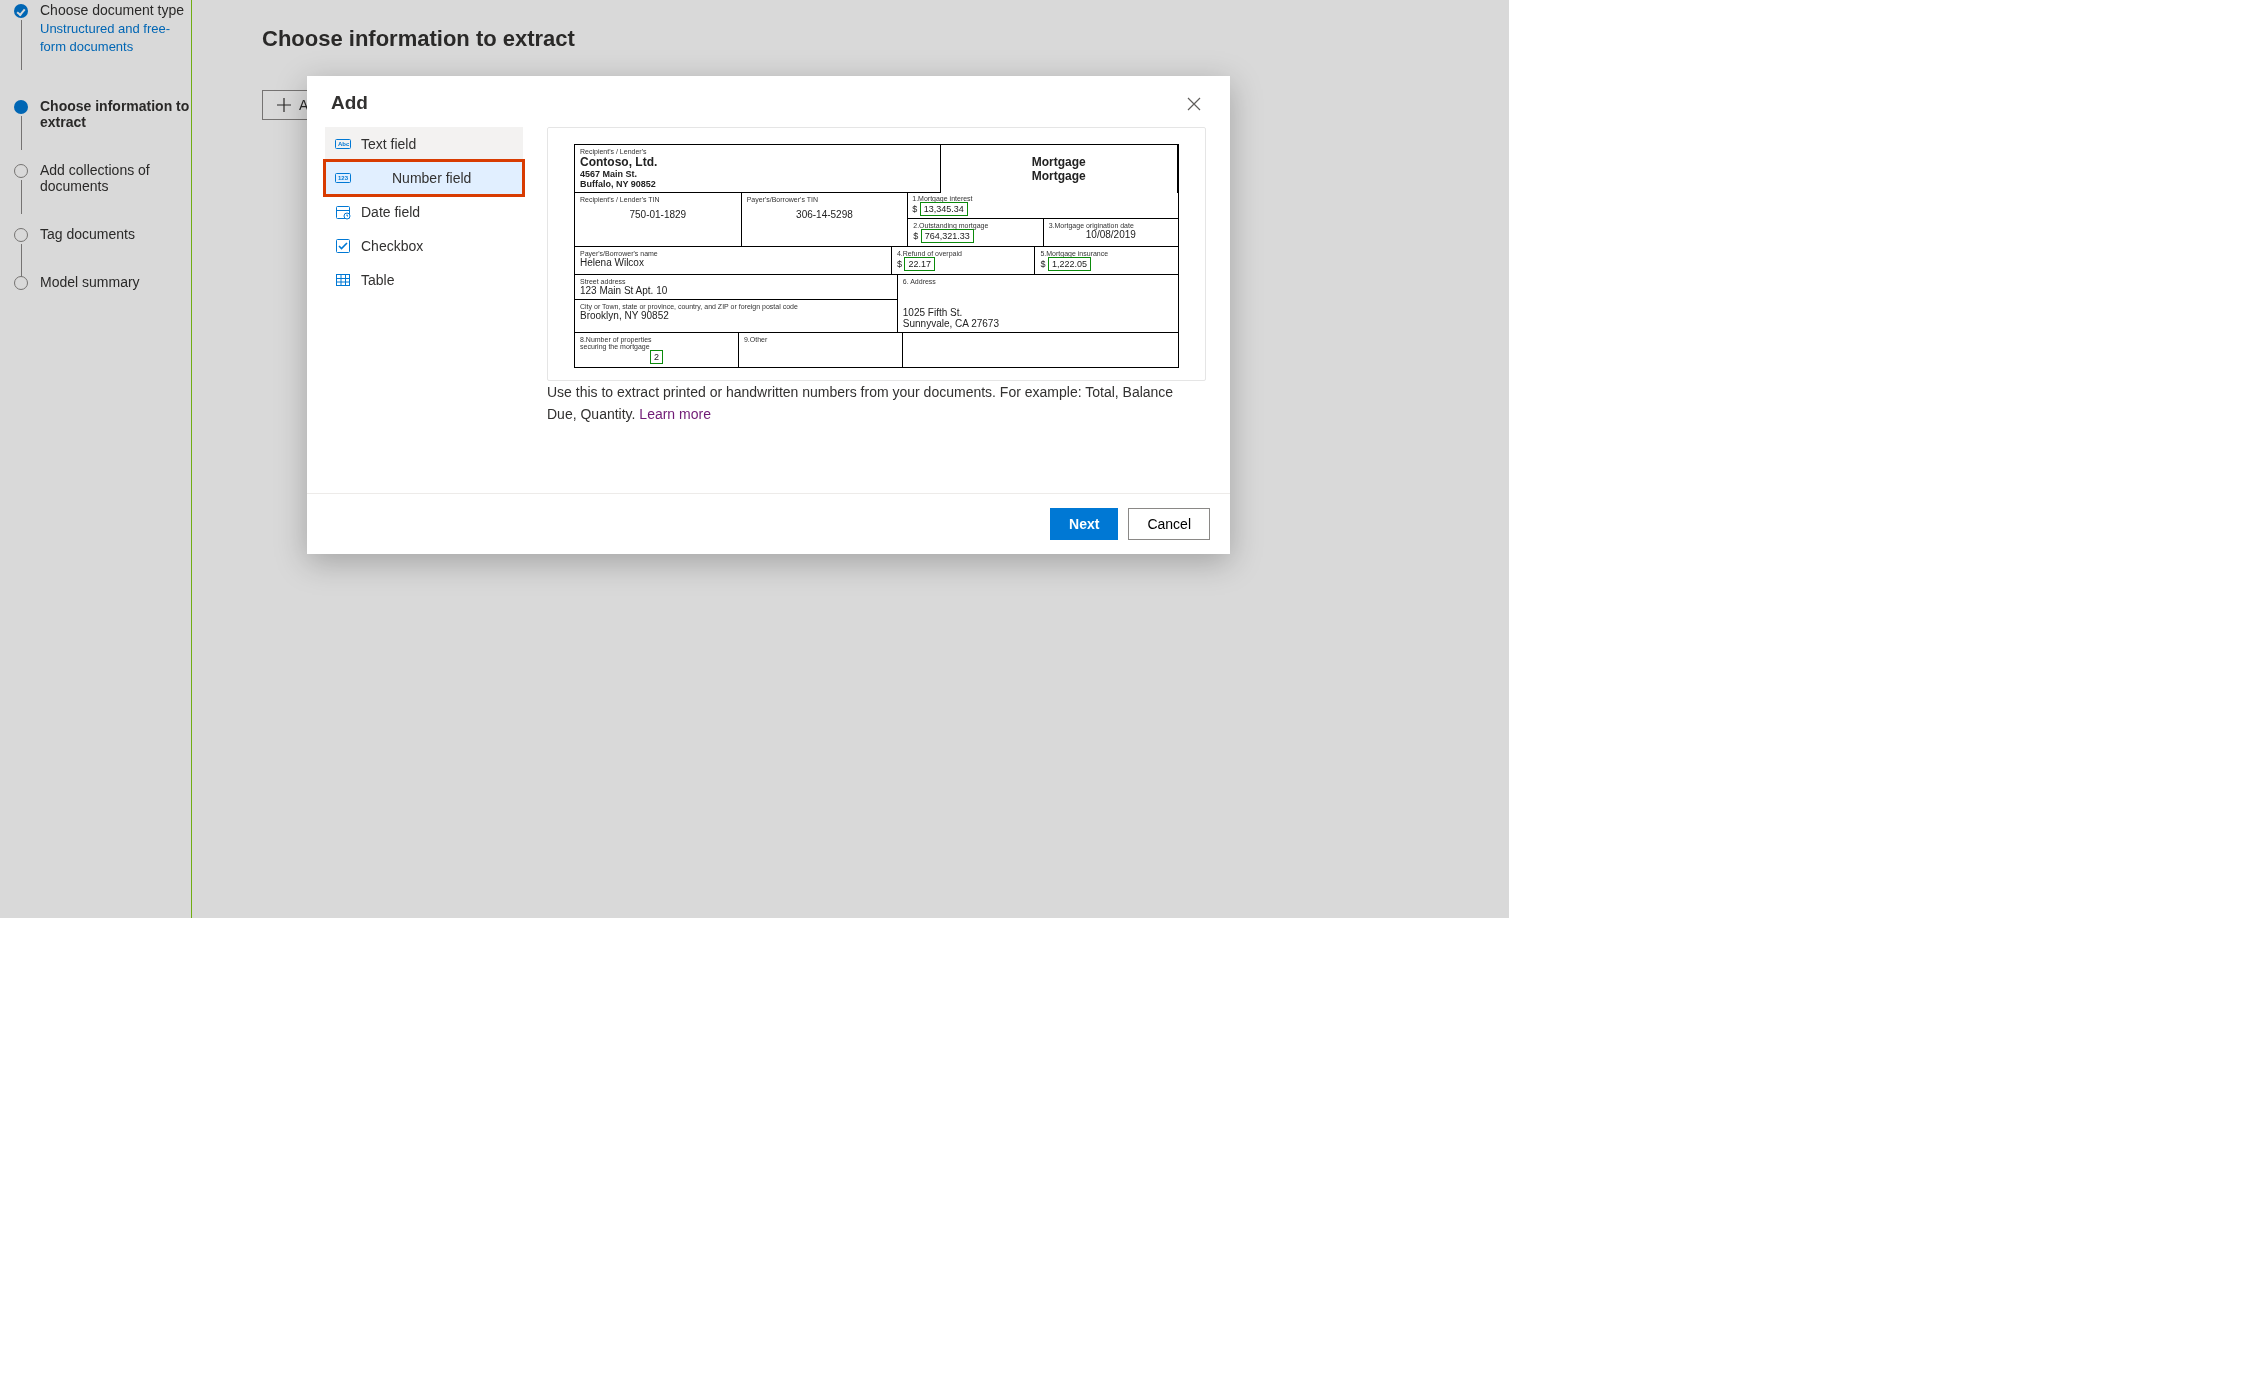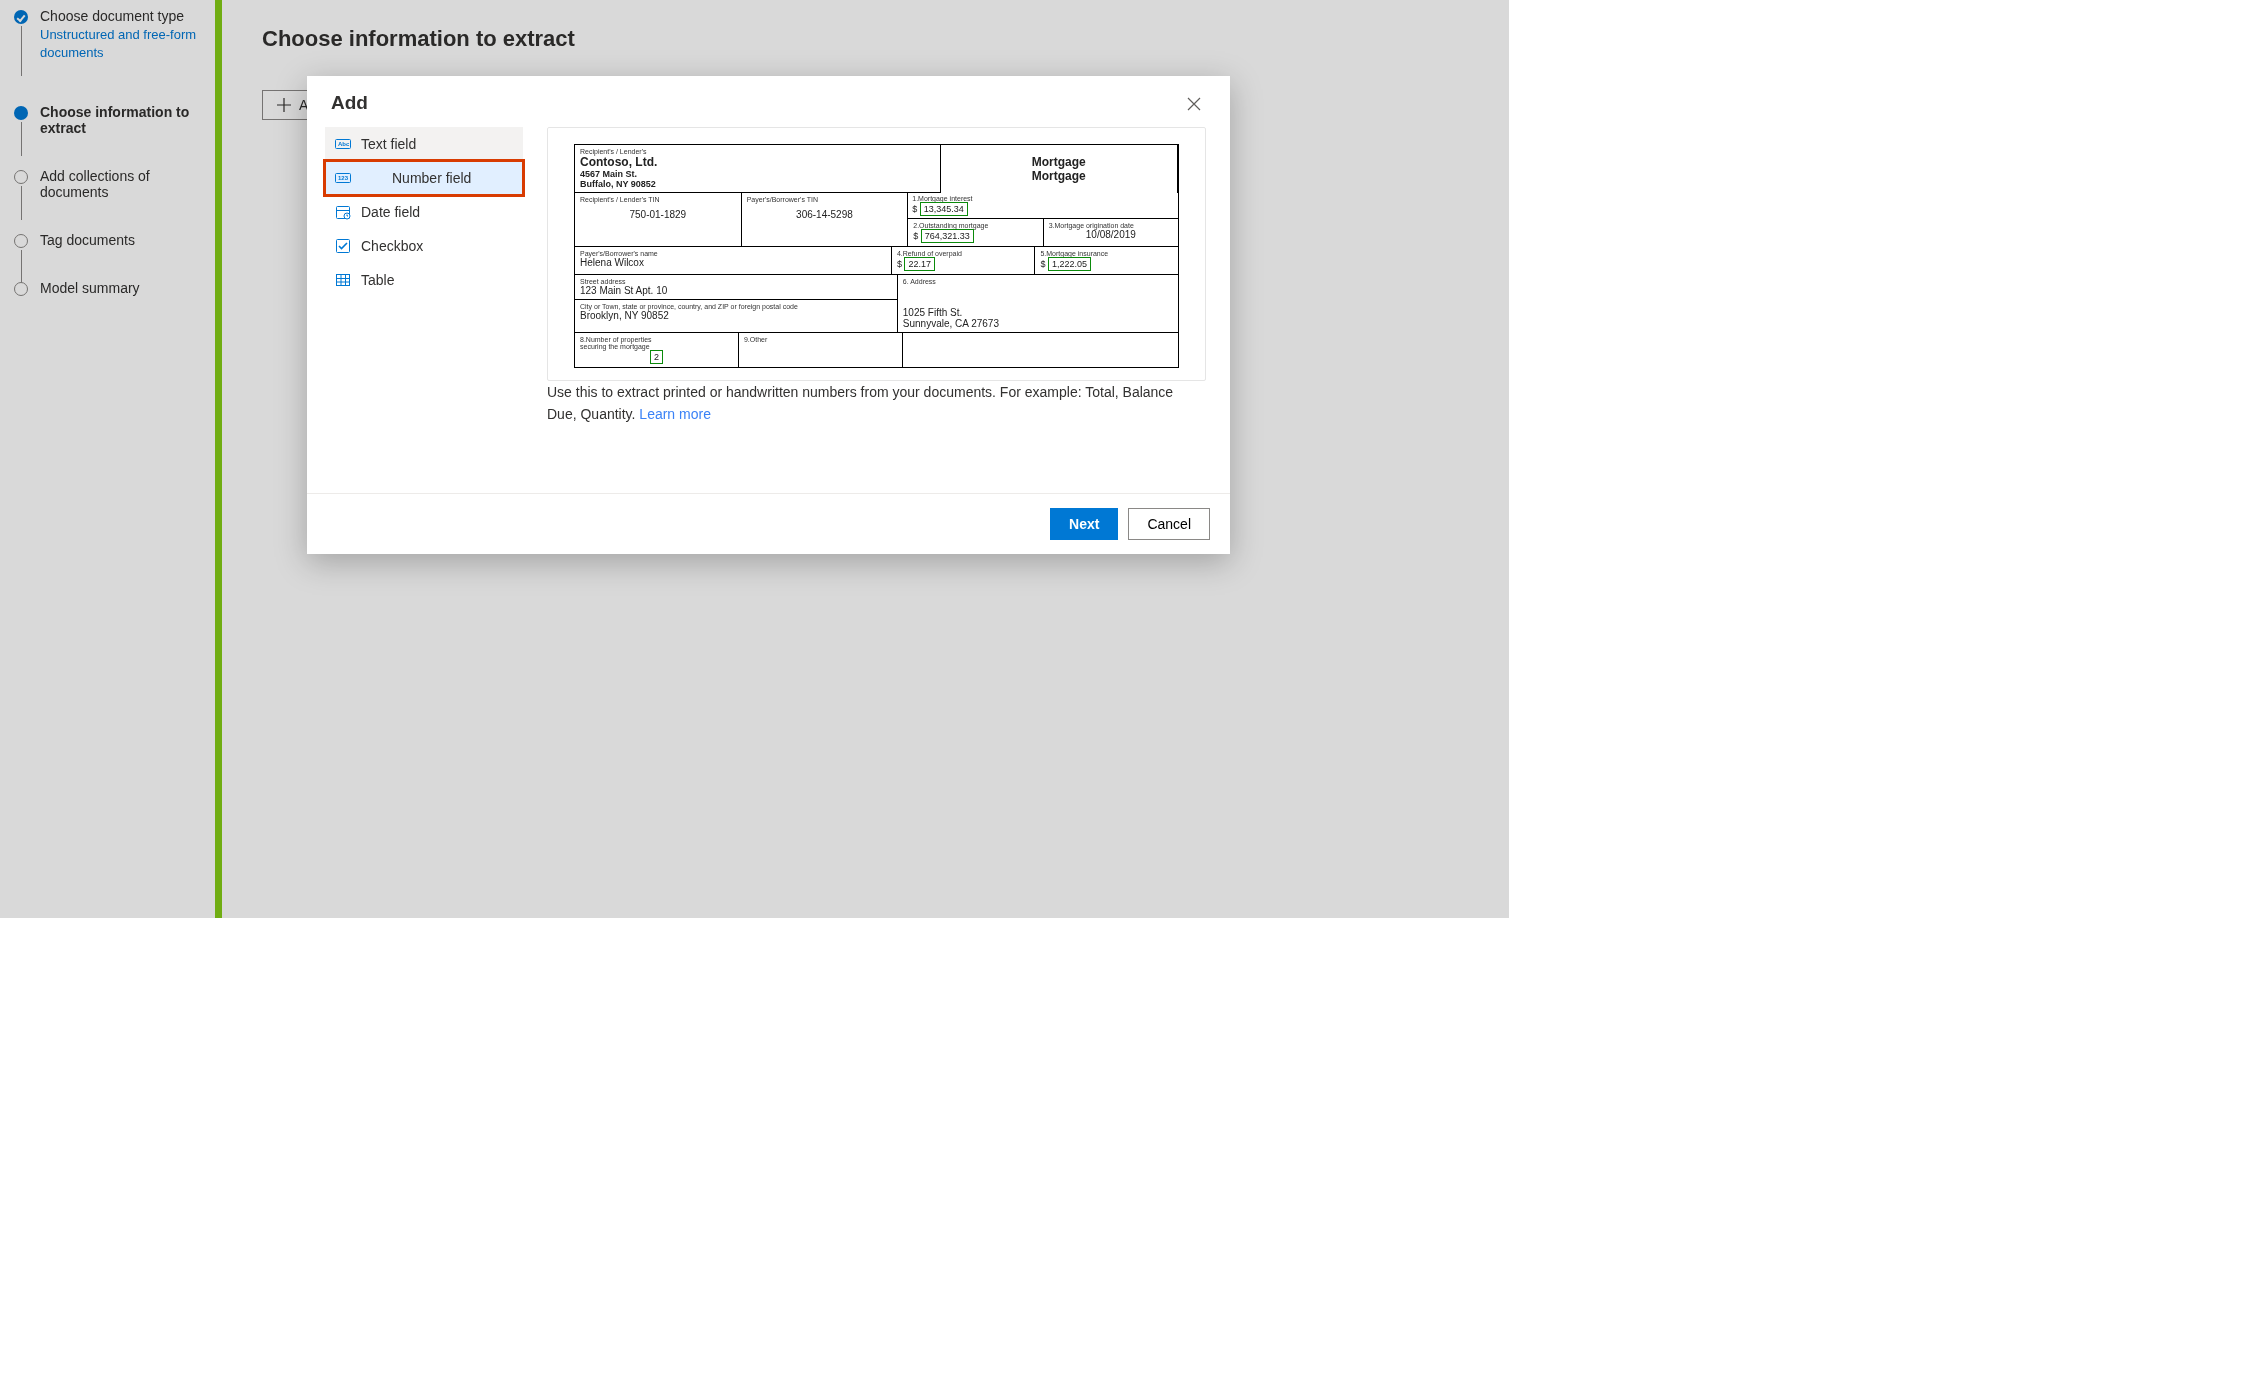--- a/index.html
+++ b/index.html
@@ -11,24 +11,24 @@
     width: 1509px;
     height: 918px;
     overflow: hidden;
     position: relative;
   }
 
   
   .sidebar {
     position: absolute;
     left: 0; top: 0;
-    width: 222px;
+    width: 192px;
     height: 100%;
-    border-right: 7px solid #84cc16;
-    padding: 6px 0 0 14px;
+    border-right: 1px solid #84cc16;
+    padding: 0 0 0 14px;
     background: #fff;
   }
   .step {
     position: relative;
     padding-left: 26px;
     margin-bottom: 4px;
   }
   .step-dot {
     position: absolute;
     left: 0; top: 4px;
@@ -122,21 +122,21 @@
     border:1px solid #e5e5e5; border-radius:2px;
     padding:16px 26px 12px 26px;
     background:#fff;
     font-size:8px;
     color:#222;
   }
   .overview-title{
     font-size:17px; font-weight:600; margin-top:14px; margin-bottom:6px;
   }
   .overview-text{ font-size:14px; color:#323130; line-height:1.6;}
-  .overview-text a{ color:#3b82f6; text-decoration:none; }
+  .overview-text a{ color:#701a75; text-decoration:none; }
 
   .dialog-foot{
     border-top:1px solid #edebe9;
     padding:14px 20px;
     display:flex; justify-content:flex-end; gap:10px;
   }
   .btn{
     min-width:64px; height:32px; padding:0 18px;
     font-size:14px; border:1px solid #8a8886; background:#fff; cursor:pointer;
   }

